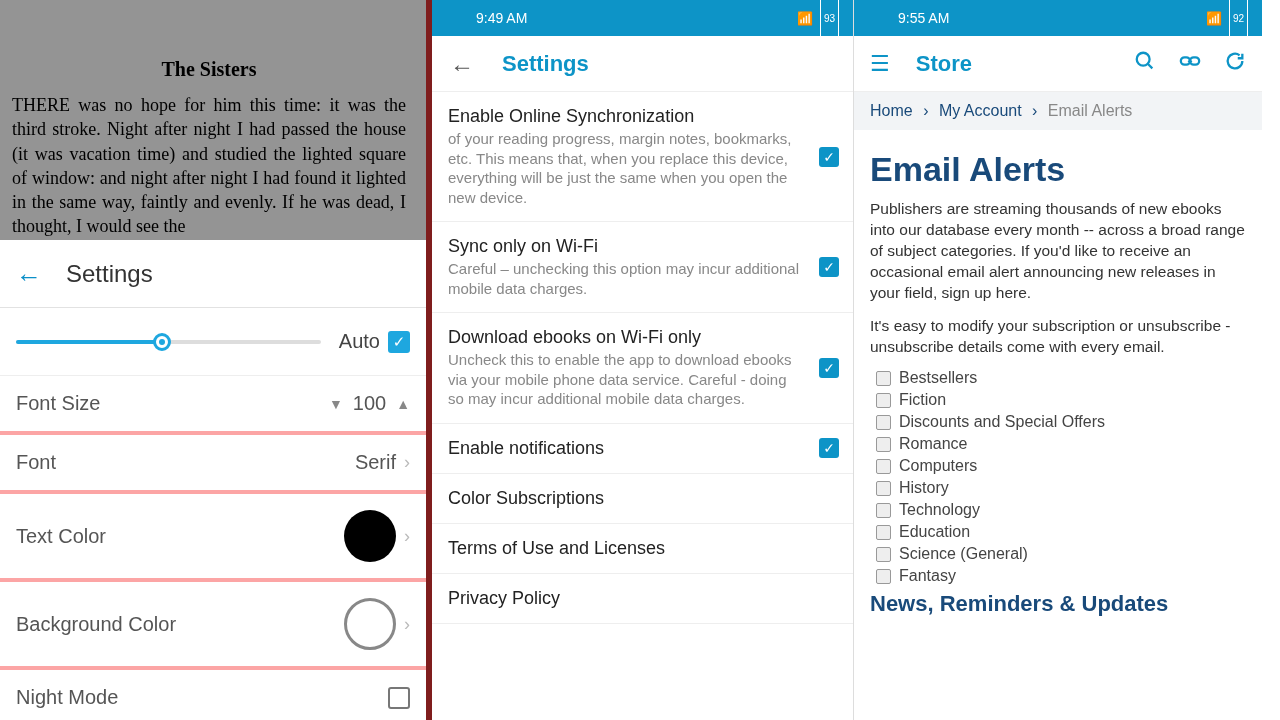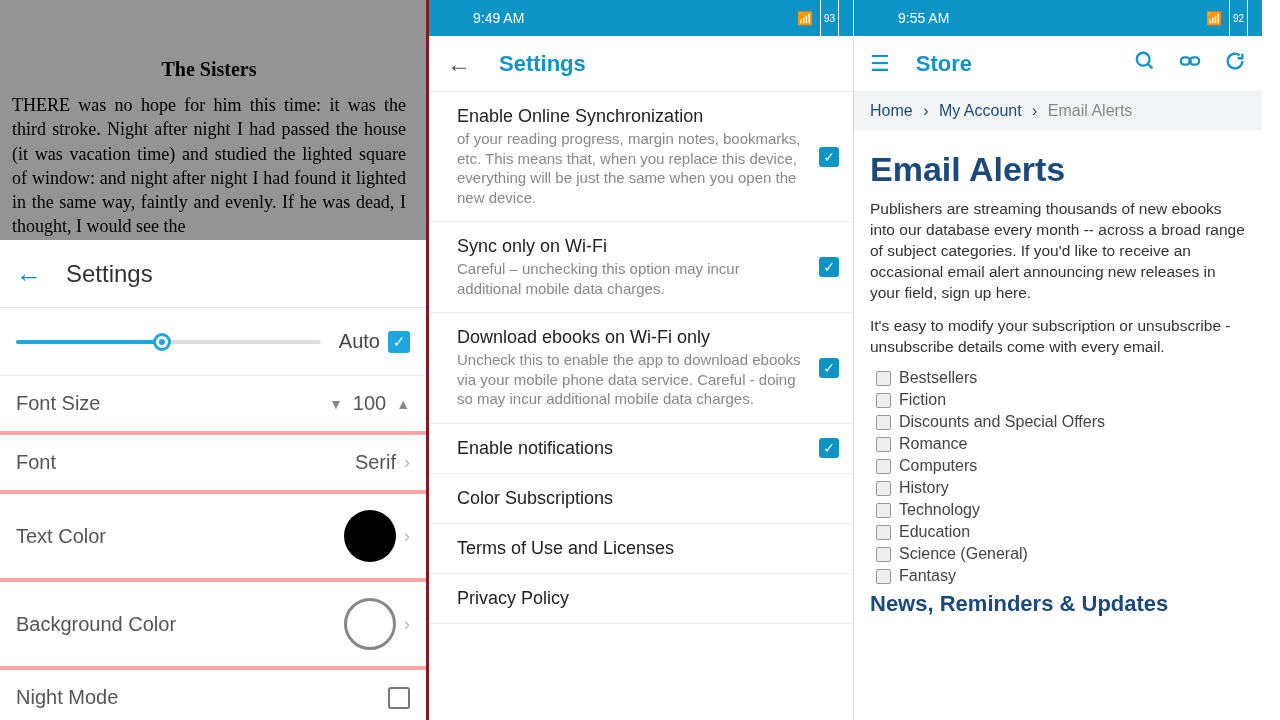--- a/index.html
+++ b/index.html
@@ -6,21 +6,21 @@
   body {
     width: 1280px;
     height: 720px;
     display: flex;
     font-family: -apple-system, Helvetica, Arial, sans-serif;
     overflow: hidden;
     background: #fff;
   }
   .panel { height: 720px; position: relative; overflow: hidden; }
   .panel1 { width: 426px; }
-  .panel2 { width: 427px; border-left: 3px solid #7f1d1d; }
+  .panel2 { width: 427px; border-left: 6px solid #7f1d1d; }
   .panel3 { width: 409px; border-left: 1px solid #ddd; }
 
   
   .p1-dim {
     position: absolute; top:0; left:0; right:0; height: 240px;
     background: rgba(0,0,0,.42);
     pointer-events: none;
   }
   .p1-reader {
     padding: 8px 20px 0 12px;
@@ -70,21 +70,21 @@
   .status-left{flex:1; padding-left:30px;}
   .status-right{display:flex; gap:6px; align-items:center; font-size:13px;}
   .battery{border:1.5px solid #fff; border-radius:3px; padding:18px 3px; font-size:10px; position:relative; display:flex; align-items:center;}
   .app-bar {
     height:56px; display:flex; align-items:center; padding:0 18px;
     border-bottom:1px solid #eee;
   }
   .app-bar .icon{ color:#555; font-size:24px; margin-right:28px;}
   .app-bar .title{ color:#0d94c7; font-size:22px; font-weight:600;}
   .settings-list .item{
-    padding:14px 50px 14px 28px; border-bottom:1px solid #eee; position:relative;
+    padding:14px 50px 14px 16px; border-bottom:1px solid #eee; position:relative;
   }
   .settings-list .item .t { color:#222; font-size:18px; }
   .settings-list .item .d { color:#888; font-size:15px; margin-top:2px; line-height:1.3; }
   .settings-list .item .cb2 {
     position:absolute; right:14px; top:50%; transform:translateY(-50%);
     width:20px; height:20px; background:#0d94c7; border-radius:3px;
     color:#fff; display:flex; align-items:center; justify-content:center; font-size:14px;
   }
 
   

